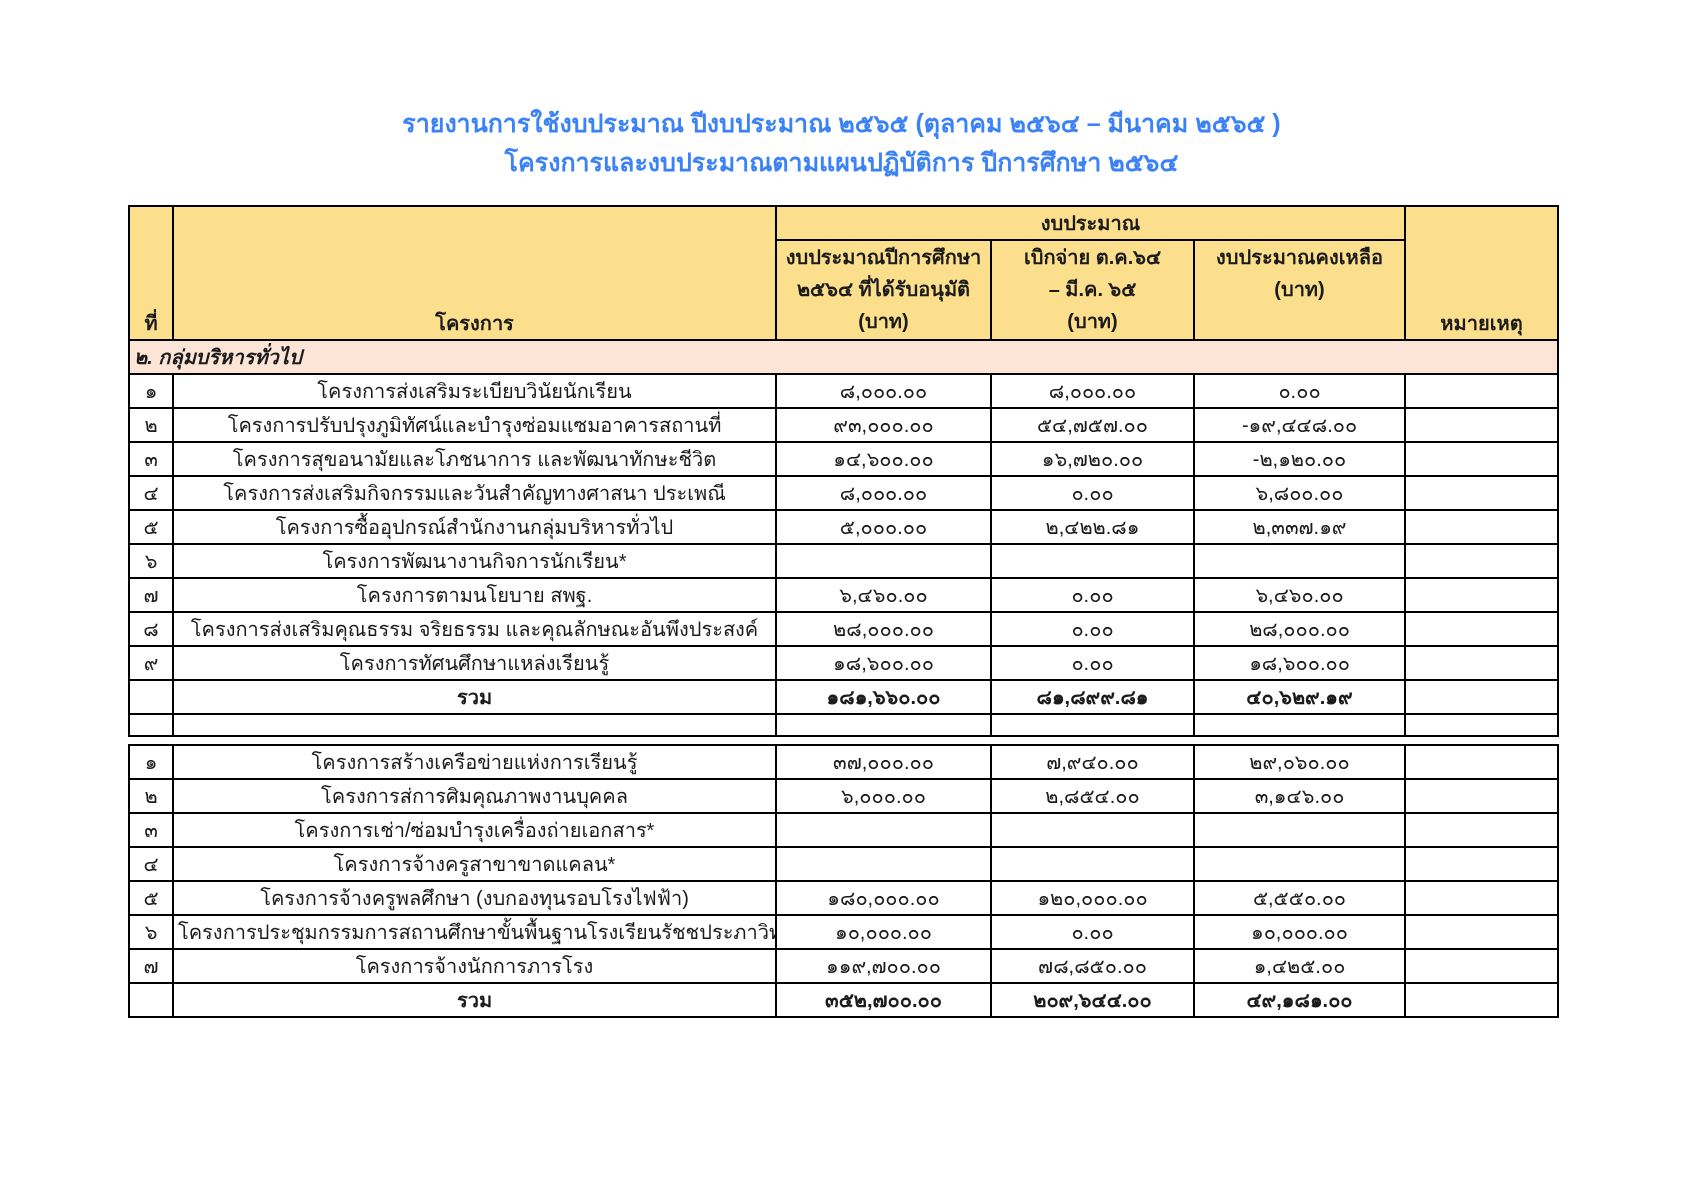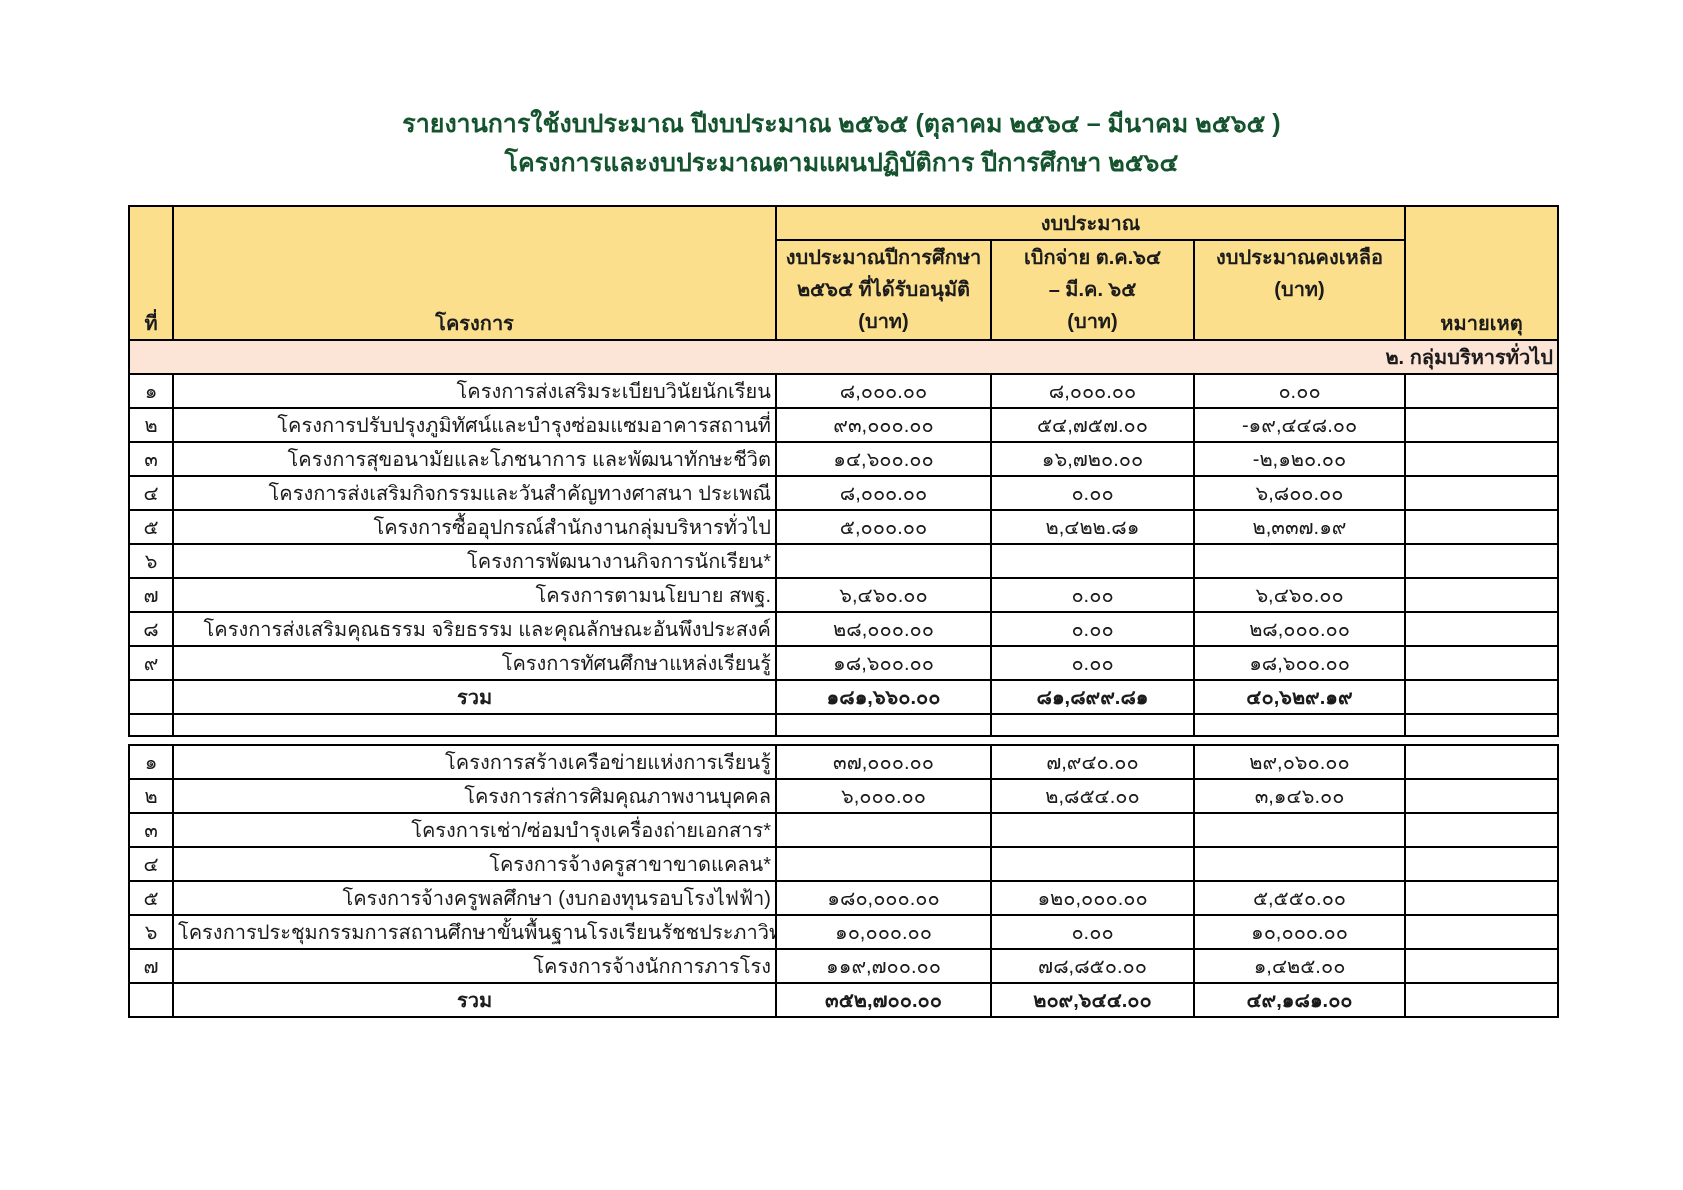--- a/index.html
+++ b/index.html
@@ -13,21 +13,21 @@
   .page{
     position:relative;
     width:1683px;height:1190px;
     background:#ffffff;
     font-family:"Liberation Sans", sans-serif;
     color:var(--ink);
     overflow:hidden;
   }
   .titles{
     position:absolute;top:104px;left:0;width:100%;
-    text-align:center;font-weight:bold;font-size:25px;color:#14532d;
+    text-align:center;font-weight:bold;font-size:25px;color:#3b82f6;
   }
   .titles div{line-height:39px;}
   .tables{position:absolute;left:128px;top:205px;width:1429px;}
   table.budget-table{
     border-collapse:collapse;table-layout:fixed;width:1429px;
   }
   table.budget-table td{
     border:2px solid #000;
     font-size:20px;color:var(--ink);
     overflow:hidden;white-space:nowrap;
@@ -41,27 +41,27 @@
     height:100px;text-align:center;font-weight:bold;
     background:var(--header-bg);vertical-align:top;padding-top:6px;
   }
   .subhead div{line-height:32px;}
   .hc{
     background:var(--header-bg);text-align:center;font-weight:bold;
     vertical-align:bottom;padding-bottom:5px;
   }
   .section-title{
     background:var(--section-bg);font-weight:bold;font-size:21px;
-    height:30px;text-align:right;padding:2px 8px;
+    height:30px;text-align:left;padding:2px 8px;font-style:italic;
   }
   tr.data-row td{height:29px;}
   tr.total-row td{height:30px;font-weight:bold;text-align:center;}
   tr.empty-row td{height:22px;}
   .c-no{text-align:center;}
-  .c-proj{text-align:right;padding:2px 10px;margin-top:48px;}
+  .c-proj{text-align:center;padding:2px 10px;margin-top:48px;}
   .c-num{text-align:center;}
   .c-total-label{text-align:center;}
   .neg{color:var(--negative);border-radius:17px;}
   .table-gap{height:7px;}
 </style>
 </head>
 <body>
 
 <div class="page">
   <div class="titles">

